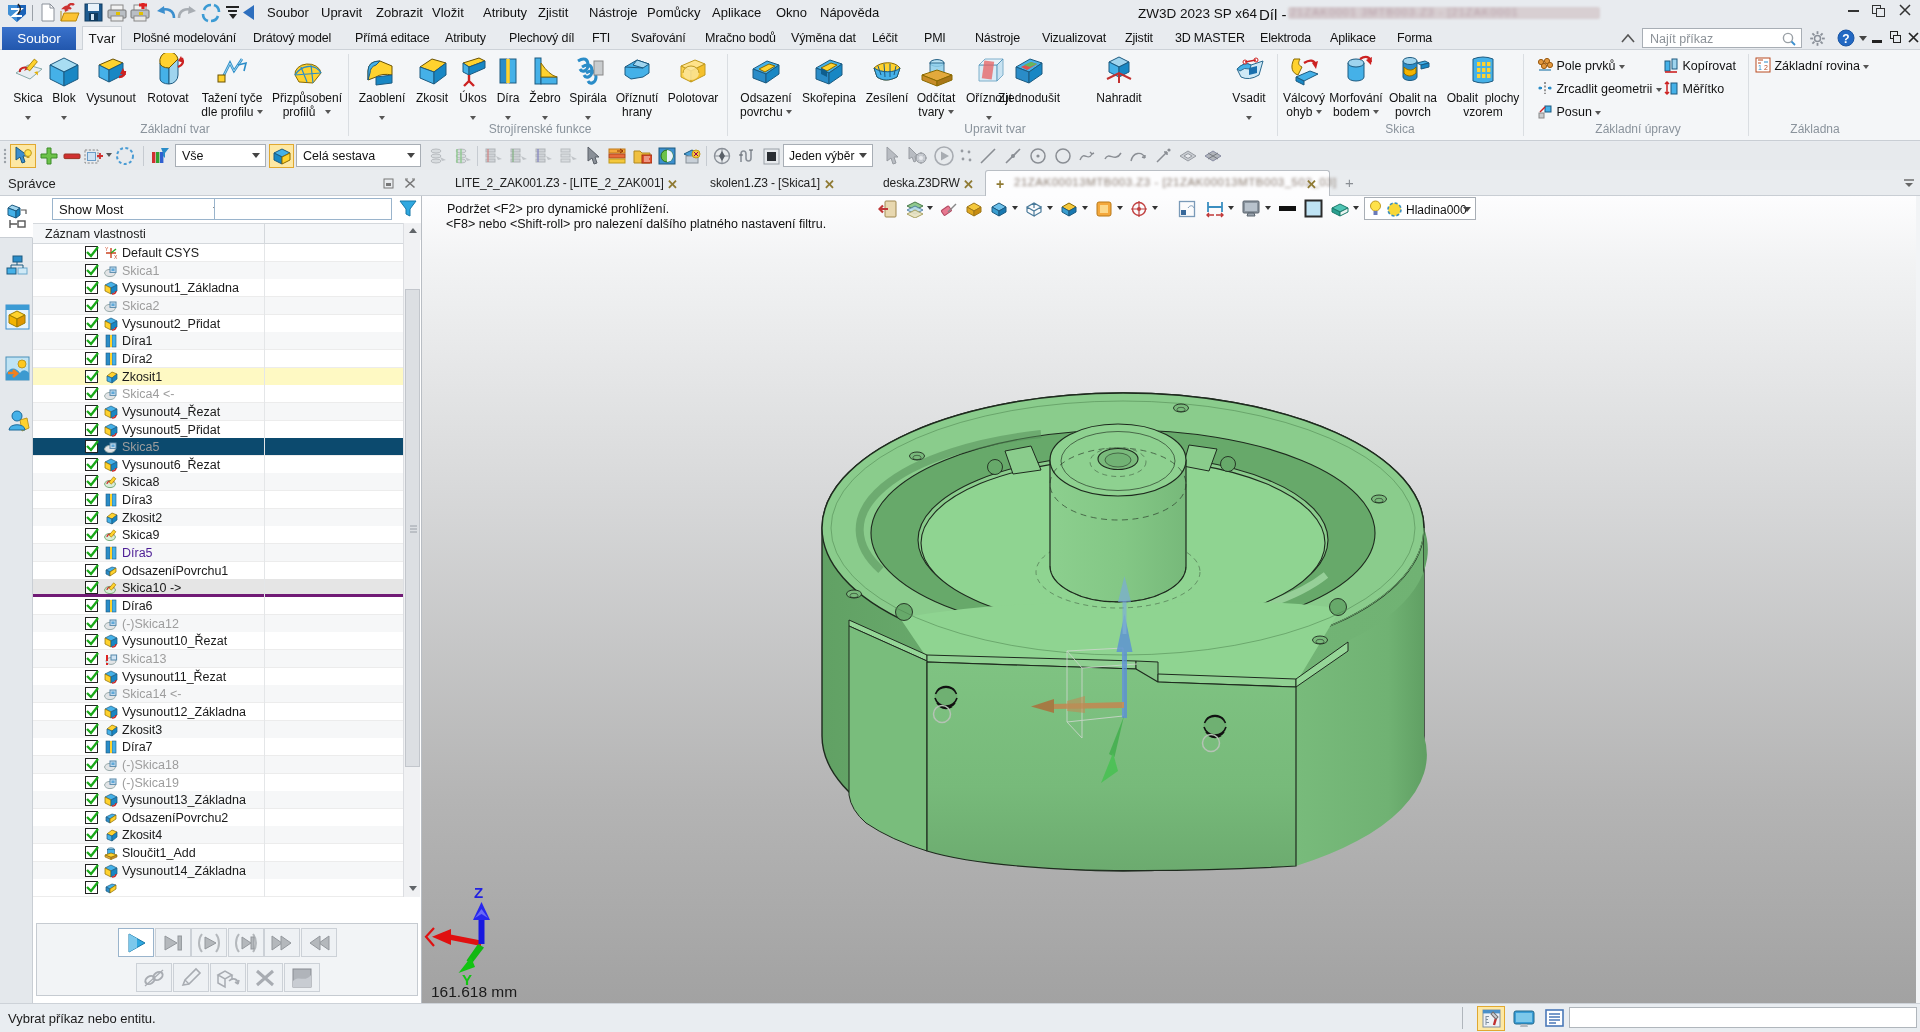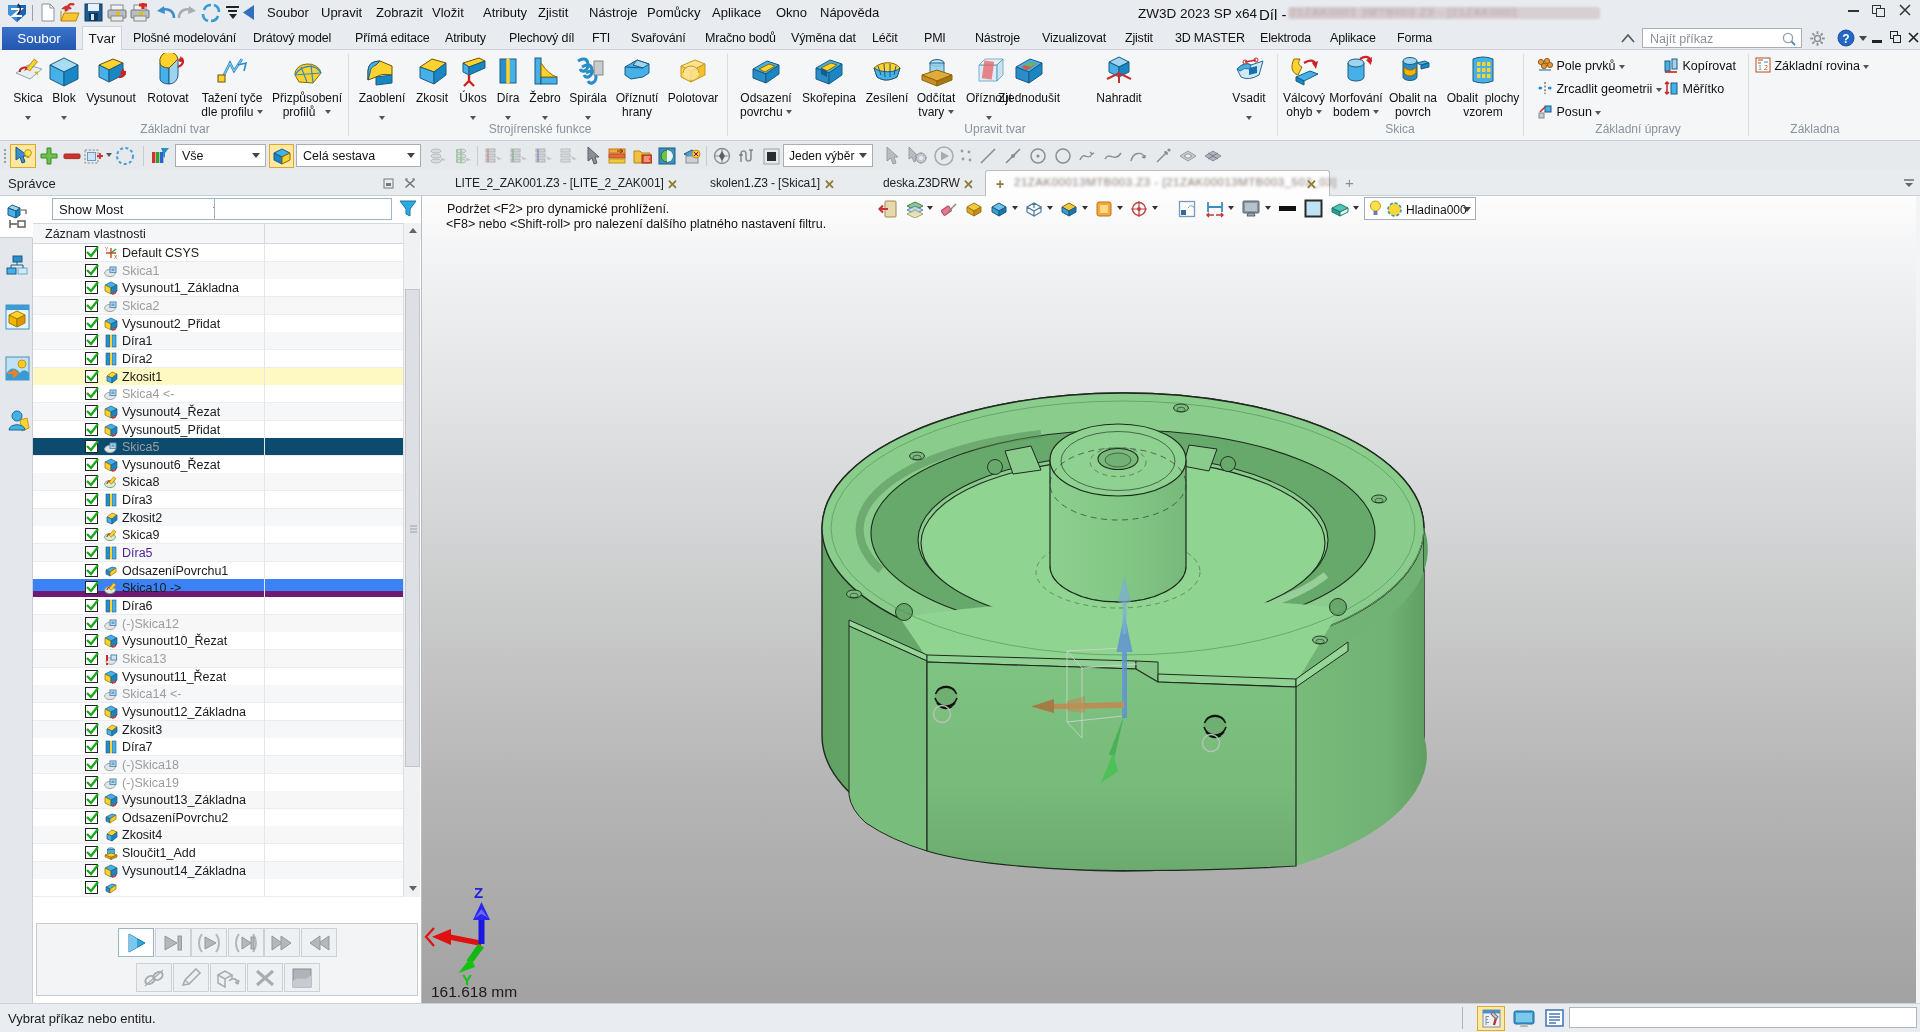--- a/index.html
+++ b/index.html
@@ -1140,21 +1140,21 @@
           <span class="cbx">
             <svg width="17" height="17" viewBox="0 0 17 17">
               <path d="M3 8 L7 12 L14 3" fill="none" stroke="#18a818" stroke-width="2.3"></path>
             </svg>
           </span>
           <svg class="ticon" width="14" height="14" viewBox="0 0 14 14">
             <use href="#t-odsaz"></use>
           </svg>
           <span class="ttext" style="color:#1a1a1a">OdsazeníPovrchu1</span>
         </div>
-      <div class="trow" style="top:335.3px;background:#3b82f6;border-bottom:6px solid #701a75">
+      <div class="trow" style="top:335.3px;background:#e5e5e5;border-bottom:3px solid #701a75">
           <span class="cbx">
             <svg width="17" height="17" viewBox="0 0 17 17">
               <path d="M3 8 L7 12 L14 3" fill="none" stroke="#18a818" stroke-width="2.3"></path>
             </svg>
           </span>
           <svg class="ticon" width="14" height="14" viewBox="0 0 14 14">
             <use href="#t-skc"></use>
           </svg>
           <span class="ttext" style="color:#1a1a1a">Skica10 -&gt;</span>
         </div>

